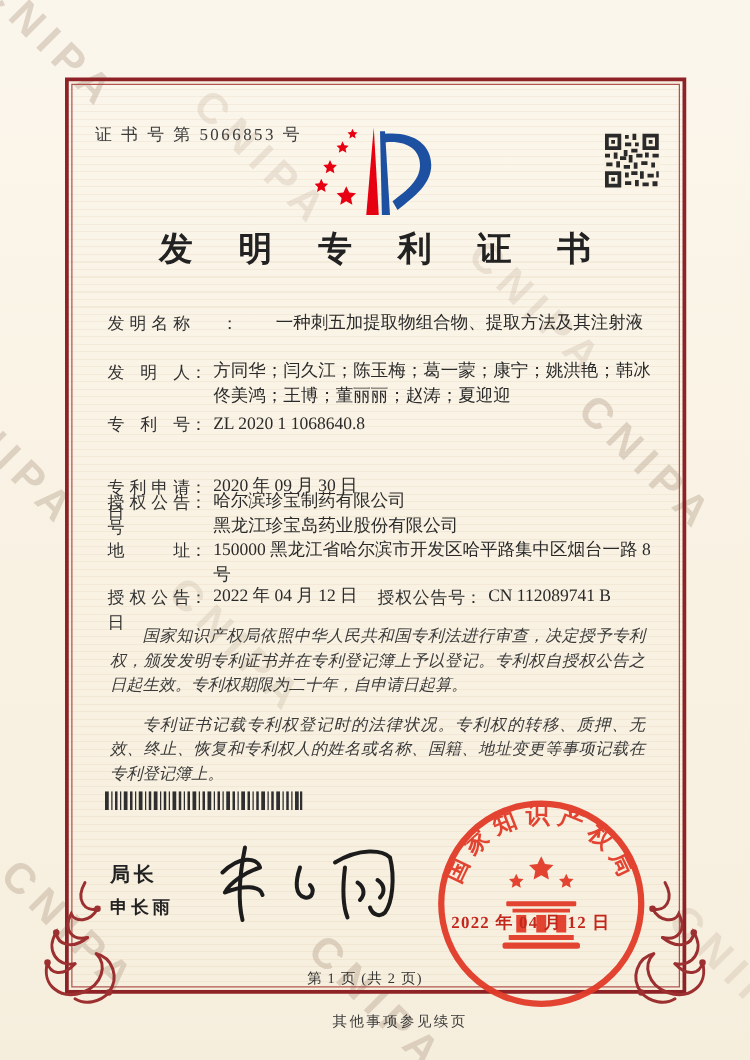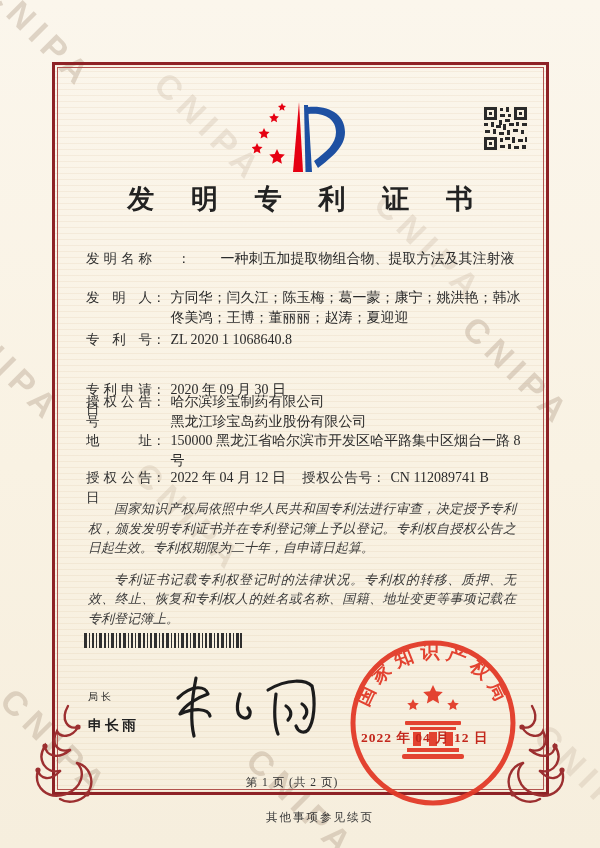--- a/index.html
+++ b/index.html
@@ -43,21 +43,21 @@
   .grant-sep{width:16px;flex:none;}
   
   .body-text{
     position:absolute;left:76px;top:487px;width:452px;
     font-size:13px;line-height:19.5px;font-style:italic;color:#3a3a3a;
     text-align:justify;
   }
   .body-text p{margin:12px;text-indent:2em;}
   
   .barcode{position:absolute;left:84px;top:633px;width:158px;height:15px;}
-  .director-title{position:absolute;left:88px;top:690px;font-size:10px;letter-spacing:3px;color:#222;font-weight:400;}
+  .director-title{position:absolute;left:88px;top:690px;font-size:16px;letter-spacing:3px;color:#222;font-weight:700;}
   .director-name{position:absolute;left:88px;top:717px;font-size:14px;letter-spacing:3px;color:#222;font-weight:600;}
   .signature{position:absolute;left:156px;top:664px;width:168px;height:84px;}
   .seal{position:absolute;left:347px;top:637px;width:172px;height:172px;opacity:0.95;}
   .seal-date{
     position:absolute;left:361px;top:729px;font-size:13.5px;font-weight:700;
     color:#c3271c;letter-spacing:1px;white-space:nowrap;z-index:5;
   }
   .page-indicator{position:absolute;left:0;top:775px;width:584px;text-align:center;font-size:11.5px;letter-spacing:1px;color:#333;}
   .continuation{position:absolute;left:0;top:810px;width:600px;text-align:center;font-size:11.5px;letter-spacing:2px;color:#3a3a3a;margin-left:20px;}
 </style>
@@ -102,20 +102,21 @@
       <path d="M47 63 C60 66 66 82 57 94 C50 102 38 104 30 99"></path>
     </g>
     <g fill="#9c2f30">
       <circle cx="48" cy="27" r="2.6"></circle>
         <circle cx="15" cy="46" r="2.6"></circle>
       <circle cx="8" cy="70" r="2.6"></circle>
         <circle cx="57" cy="94" r="2.6"></circle>
     </g>
   </svg>
 
+  <div class="cert-no">证 书 号 第 5066853 号</div>
 
   <svg class="qr" viewBox="0 0 45 45">
     <rect width="45" height="45" fill="#f9f2e3"></rect>
     <g fill="#2a2a2a">
       <rect x="1" y="1" width="13" height="13"></rect>
         <rect x="31" y="1" width="13" height="13"></rect>
         <rect x="1" y="31" width="13" height="13"></rect>
       <rect x="4" y="4" width="7" height="7" fill="#f9f2e3"></rect>
         <rect x="34" y="4" width="7" height="7" fill="#f9f2e3"></rect>
         <rect x="4" y="34" width="7" height="7" fill="#f9f2e3"></rect>

